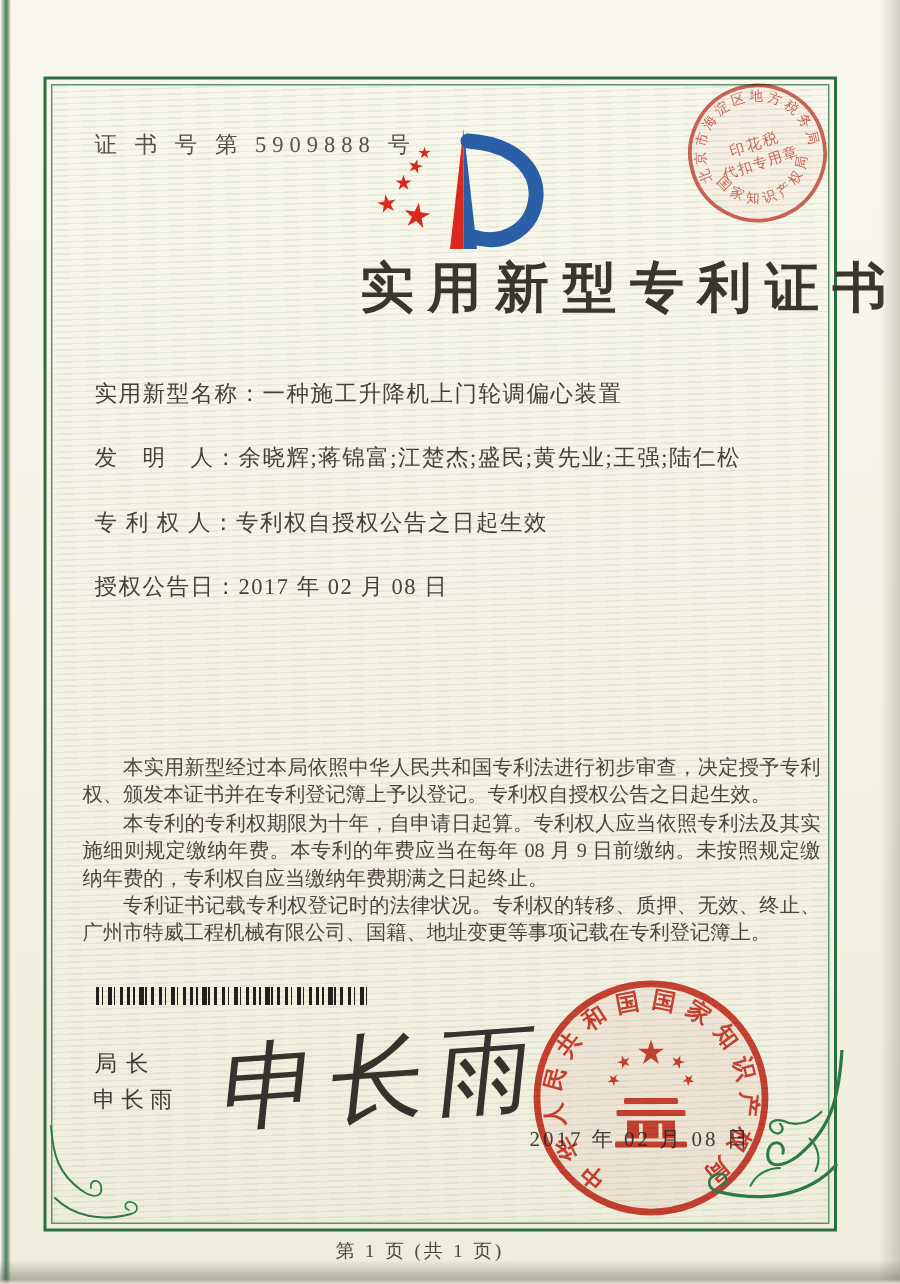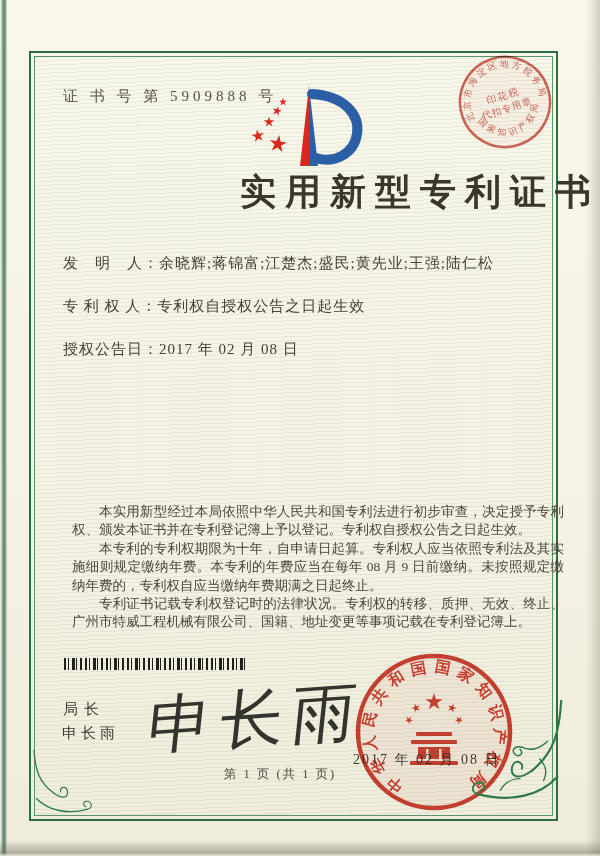--- a/index.html
+++ b/index.html
@@ -44,21 +44,21 @@
     font-size:36px;font-weight:700;letter-spacing:9px;color:#3a362c;
   }
   .fields{
     position:absolute;left:63px;top:254px;width:480px;
     display:flex;flex-direction:column;gap:24px;
     font-size:15px;line-height:19px;color:#45413a;letter-spacing:1px;
   }
   .field-row{white-space:nowrap;}
   .field-label{color:#45413a;}
   .paragraphs{
-    position:absolute;left:72px;top:503px;width:492px;
+    position:absolute;left:55px;top:503px;width:492px;
     font-size:13.5px;line-height:18.4px;color:#4c463c;text-align:justify;
   }
   .paragraphs p{margin:0;text-indent:2em;}
   .barcode{
     position:absolute;left:64px;top:658px;width:182px;height:12px;
     background:repeating-linear-gradient(90deg,
       #22201c 0 2px,rgba(0,0,0,0) 2px 4px,
       #22201c 4px 5px,rgba(0,0,0,0) 5px 8px,
       #22201c 8px 11px,rgba(0,0,0,0) 11px 12px,
       #22201c 12px 13px,rgba(0,0,0,0) 13px 16px,
@@ -74,21 +74,21 @@
   .official-seal{
     position:absolute;left:352px;top:650px;width:164px;height:164px;
     mix-blend-mode:multiply;opacity:.95;
   }
   .official-seal text{font-family:"Liberation Serif","DejaVu Serif",serif;}
   .date-stamp{
     position:absolute;left:353px;top:751px;width:170px;
     font-size:14px;letter-spacing:2px;color:rgba(40,38,30,0.88);z-index:5;
   }
   .page-indicator{
-    position:absolute;left:200px;top:766px;width:160px;text-align:center;
+    position:absolute;left:200px;top:826px;width:160px;text-align:center;
     font-size:12.5px;letter-spacing:2px;color:#4c473e;
   }
   .ornament-br{position:absolute;left:470px;top:700px;width:100px;height:118px;}
   .ornament-bl{position:absolute;left:26px;top:744px;width:72px;height:80px;transform:scaleX(-1);}
 </style>
 </head>
 <body>
 
 <div class="page">
 
@@ -125,20 +125,23 @@
     <text font-size="9" fill="#c6463a" letter-spacing="3">
       <textPath href="#taxBottom" startOffset="50%" text-anchor="middle">国家知识产权局</textPath>
     </text>
     <text x="50" y="47" font-size="10" fill="#c6463a" text-anchor="middle" letter-spacing="1.5">印花税</text>
     <text x="50" y="60" font-size="9.5" fill="#c6463a" text-anchor="middle" letter-spacing="1">代扣专用章</text>
   </svg>
 
   <div class="cert-title">实用新型专利证书</div>
 
   <div class="fields">
+    <div class="field-row">
+      <span class="field-label">实用新型名称：</span><span class="field-value">一种施工升降机上门轮调偏心装置</span>
+    </div>
     <div class="field-row">
       <span class="field-label">发　明　人：</span><span class="field-value">余晓辉;蒋锦富;江楚杰;盛民;黄先业;王强;陆仁松</span>
     </div>
     <div class="field-row">
       <span class="field-label">专 利 权 人：</span><span class="field-value">专利权自授权公告之日起生效</span>
     </div>
     <div class="field-row">
       <span class="field-label">授权公告日：</span><span class="field-value">2017 年 02 月 08 日</span>
     </div>
   </div>

